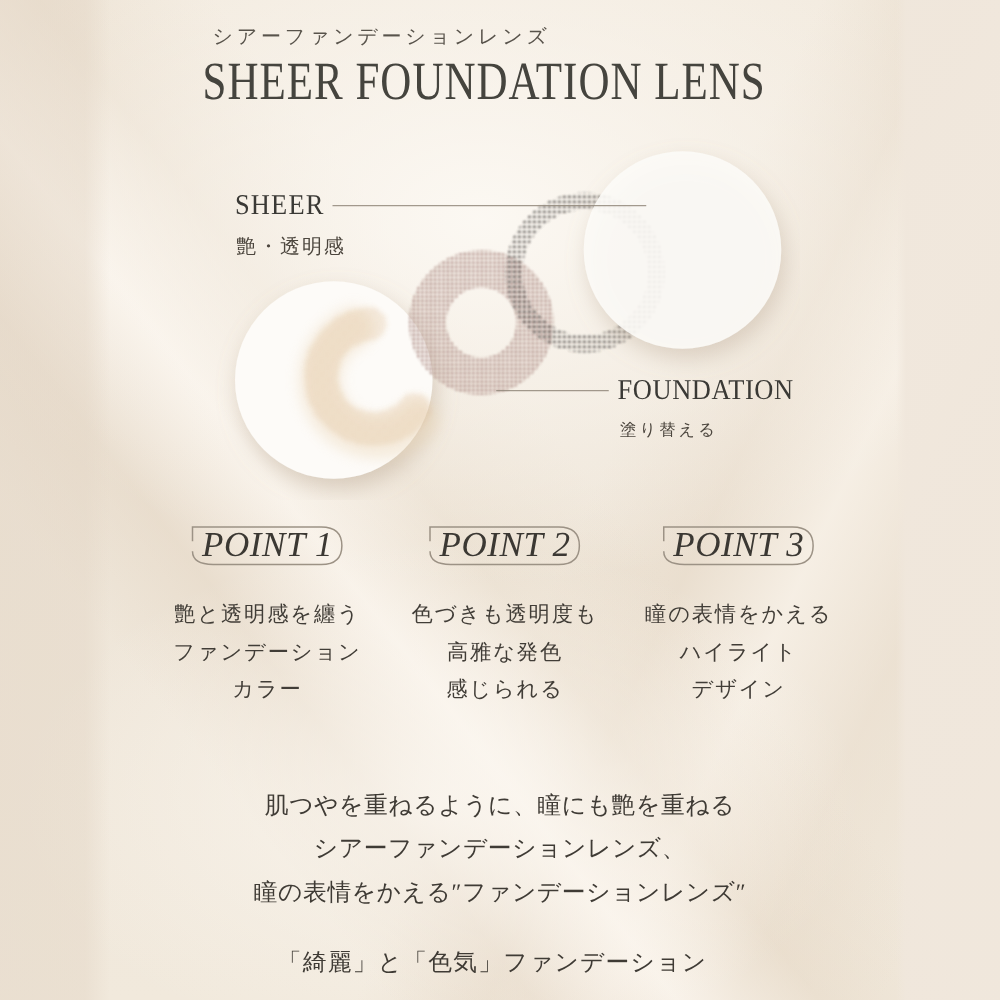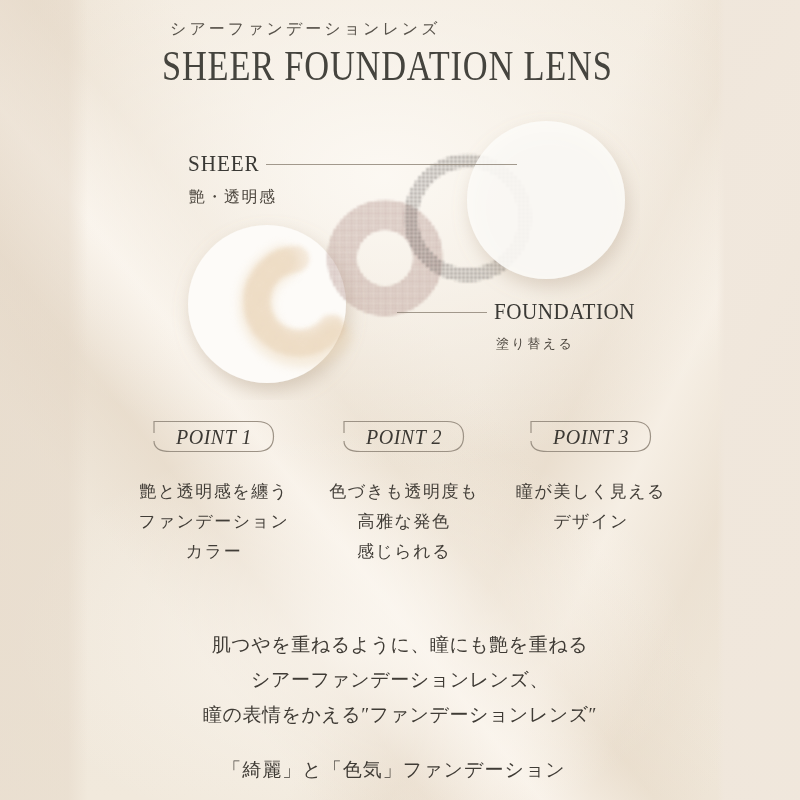--- a/index.html
+++ b/index.html
@@ -23,21 +23,21 @@
   .sheer-label{left:188px;top:151px;font-size:23px;letter-spacing:1px;color:#3a3935;
                transform:scaleX(0.92);transform-origin:left top;line-height:1.1;}
   .sheer-cap{left:189px;top:187px;font-size:16px;letter-spacing:1.5px;color:#4c463e;}
   .foundation-label{left:494px;top:299px;font-size:23px;letter-spacing:0.5px;color:#3a3935;
                transform:scaleX(0.92);transform-origin:left top;line-height:1.1;}
   .foundation-cap{left:496px;top:335px;font-size:13px;letter-spacing:2.5px;color:#4c463e;}
   .badge{width:124px;height:39px;top:417px;}
   .badge svg{position:absolute;left:0;top:0;}
   .badge .badge-text{position:absolute;left:0;top:0;width:100%;height:100%;
       display:flex;align-items:center;justify-content:center;
-      font-style:italic;font-size:20px;letter-spacing:0.5px;color:#3b3833;padding-top:1px;box-sizing:border-box;}
+      font-style:italic;font-size:28px;letter-spacing:0.5px;color:#3b3833;padding-top:1px;box-sizing:border-box;}
   .pt-col{top:477px;width:190px;text-align:center;font-size:17px;line-height:30px;
           letter-spacing:1.5px;color:#413d37;}
   .body-par{left:0;top:627px;width:800px;text-align:center;font-size:19px;
             line-height:35px;letter-spacing:0.5px;color:#3f3b35;}
   .footer-line{left:0;top:757px;width:788px;text-align:center;font-size:19px;
             letter-spacing:1px;color:#3f3b35;}
 </style>
 </head>
 <body>
 
@@ -115,21 +115,22 @@
     <div>艶と透明感を纏う</div>
     <div>ファンデーション</div>
     <div>カラー</div>
   </div>
   <div class="abs pt-col" style="left:309px;">
     <div>色づきも透明度も</div>
     <div>高雅な発色</div>
     <div>感じられる</div>
   </div>
   <div class="abs pt-col" style="left:496px;">
-    <div>瞳が美しく見える</div>
+    <div>瞳の表情をかえる</div>
+    <div>ハイライト</div>
     <div>デザイン</div>
   </div>
 
   <div class="abs body-par">
     <div>肌つやを重ねるように、瞳にも艶を重ねる</div>
     <div>シアーファンデーションレンズ、</div>
     <div>瞳の表情をかえる″ファンデーションレンズ″</div>
   </div>
 
   <div class="abs footer-line">「綺麗」と「色気」ファンデーション</div>

